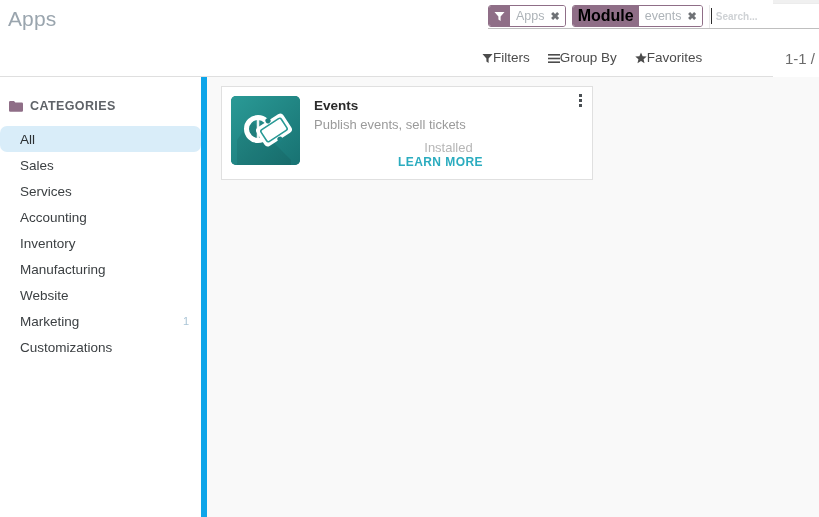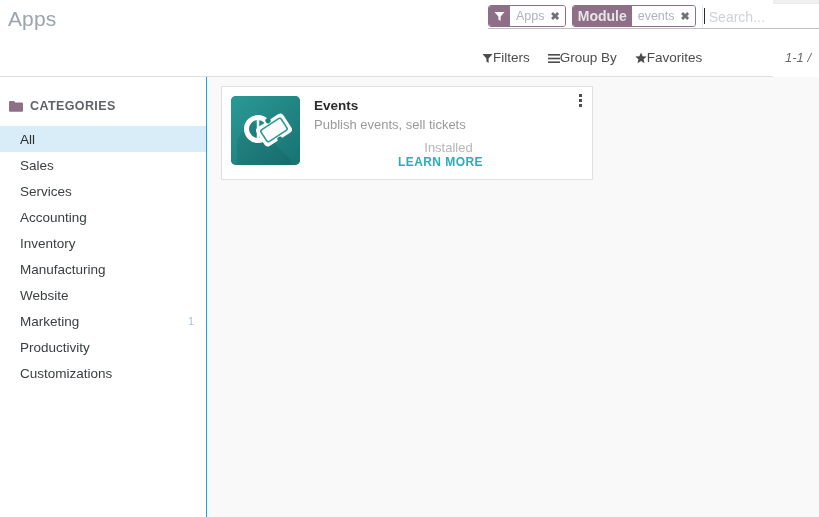--- a/index.html
+++ b/index.html
@@ -71,26 +71,26 @@
     border: 1px solid #8f6e87;
     border-radius: 3px;
     overflow: hidden;
     background: #ffffff;
     cursor: pointer;
     flex: 0 0 auto;
   }
 
   .facet-head {
     background: #8f6e87;
-    color: #e5e5e5;
+    color: #000000;
     display: flex;
     align-items: center;
     justify-content: center;
     padding: 4px 5px;
-    font-size: 14px;
+    font-size: 16px;
     font-weight: 700;
     line-height: 1;
   }
 
   .facet-head svg { display: block; }
 
   .facet-values {
     display: flex;
     align-items: center;
     padding: 0 5px 0 6px;
@@ -126,23 +126,24 @@
     height: 16px;
     background: #2b2b2b;
   }
 
   .search-input {
     width: 100%;
     border: none;
     outline: none;
     background: transparent;
     font-family: "Liberation Sans", sans-serif;
-    font-size: 14px;
+    font-size: 10px;
     color: #333;
     padding-left: 4px;
+    font-weight: bold;
   }
   .search-input::placeholder { color: #cfd2d5; }
 
   
   .cp-bottom {
     position: absolute;
     left: 0;
     top: 42px;
     width: 819px;
     height: 32px;
@@ -167,40 +168,39 @@
     color: #4c4c4c;
     cursor: pointer;
     line-height: 1;
   }
   .cp-menu svg { display: block; }
 
   .pager {
     position: absolute;
     left: 785px;
     top: 8px;
-    font-size: 13px;
+    font-size: 15px;
     color: #6b6b6b;
     white-space: nowrap;
-    font-style: italic;
   }
 
   
   .body-area {
     position: absolute;
     top: 77px; left: 0;
     width: 819px;
     height: 440px;
     display: flex;
   }
 
   .sidebar {
     width: 207px;
     height: 440px;
     background: #ffffff;
-    border-right: 1px solid #0ea5e9;
+    border-right: 6px solid #0ea5e9;
     padding-top: 19px;
     flex: 0 0 auto;
   }
 
   .sidebar-header {
     display: flex;
     align-items: center;
     gap: 7px;
     padding: 0 0 0 9px;
     height: 20px;
@@ -220,20 +220,21 @@
 
   .sidebar-item {
     height: 26px;
     display: flex;
     align-items: center;
     justify-content: space-between;
     padding: 0 12px 0 20px;
     font-size: 13.5px;
     color: #3c4043;
     cursor: pointer;
+    border-radius: 7px;
   }
 
   .sidebar-item.active {
     background: #d9edf9;
     color: #2b3033;
   }
 
   .sidebar-item .badge {
     font-size: 11px;
     color: #a9c4d6;
@@ -451,24 +452,20 @@
         </li>
         <li class="sidebar-item">
           <span>Website</span>
           <span class="badge"></span>
         </li>
         <li class="sidebar-item">
           <span>Marketing</span>
           <span class="badge">1</span>
         </li>
         <li class="sidebar-item">
-          <span>Productivity</span>
-          <span class="badge"></span>
-        </li>
-        <li class="sidebar-item">
           <span>Customizations</span>
           <span class="badge"></span>
         </li>
       </ul>
     </div>
 
     <div class="content">
 
       <div class="app-card">
 

